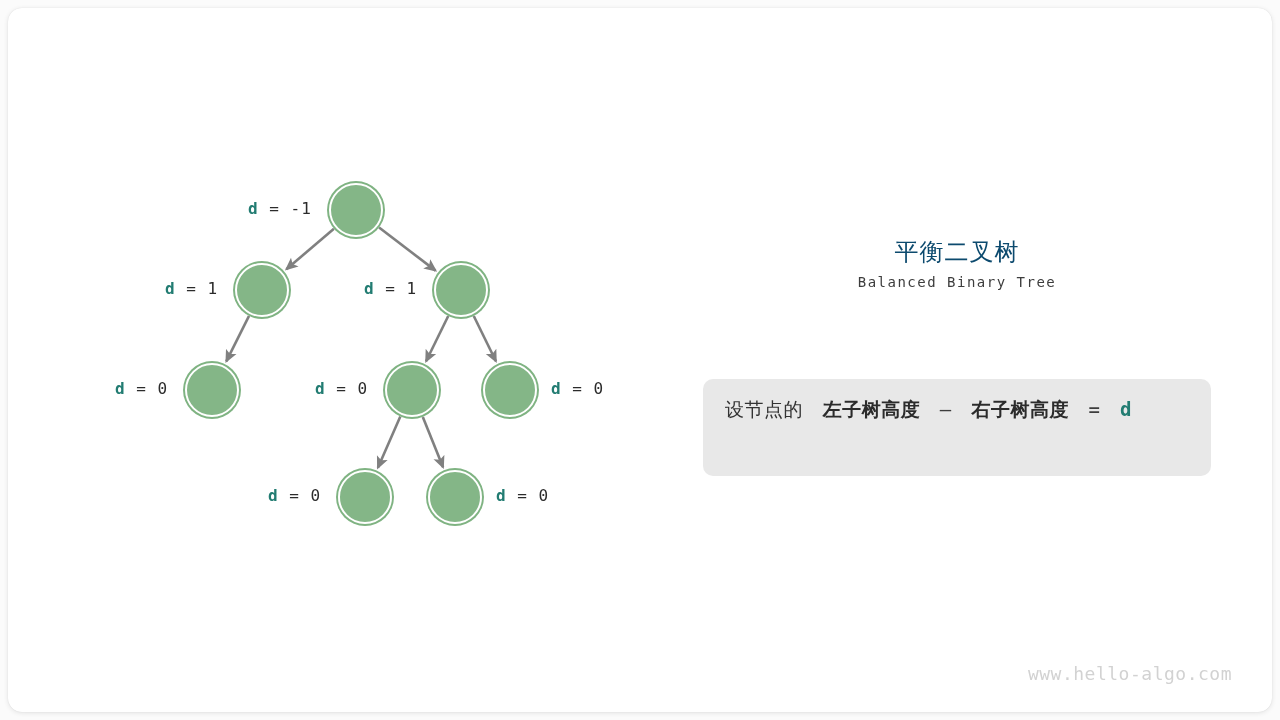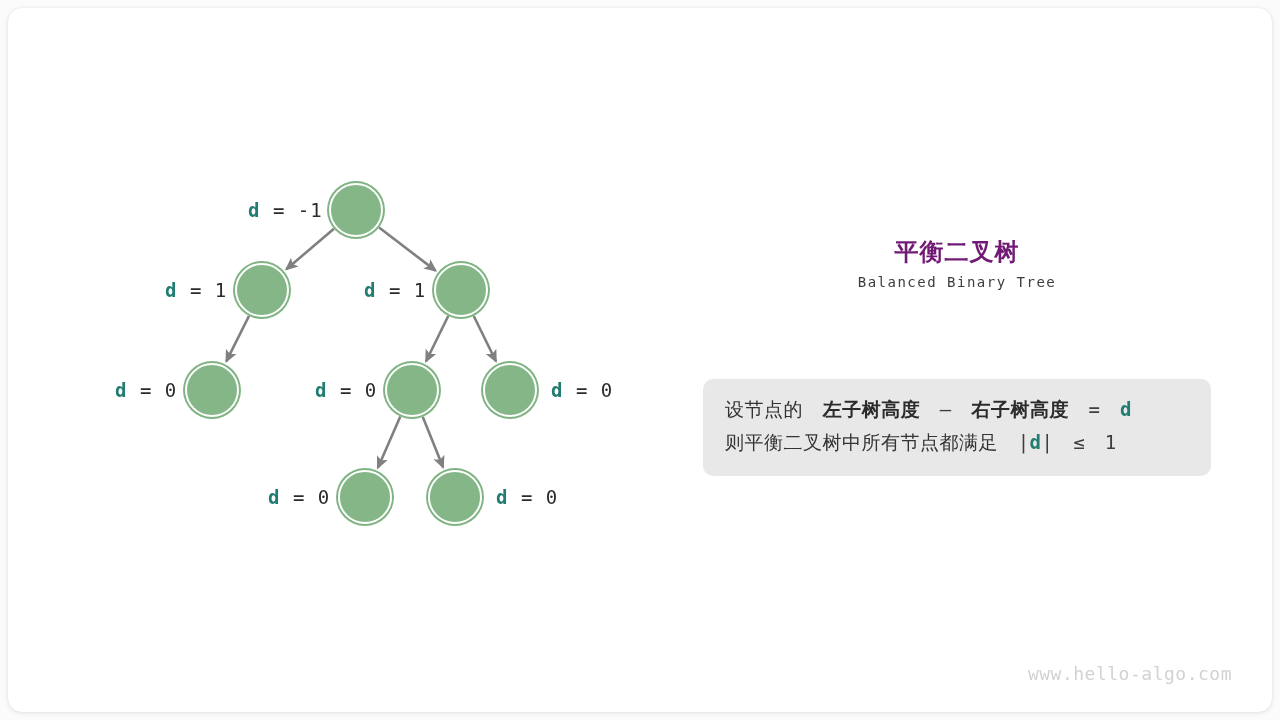--- a/index.html
+++ b/index.html
@@ -47,21 +47,21 @@
     height: 54px;
     border-radius: 50%;
     background: #84b687;
     border: 2px solid #ffffff;
     box-shadow: 0 0 0 2px #7fb382;
     box-sizing: border-box;
   }
   .node-label {
     position: absolute;
     font-family: "DejaVu Sans Mono", "Liberation Mono", monospace;
-    font-size: 19px;
+    font-size: 16px;
     color: #2b2b2b;
     white-space: nowrap;
     letter-spacing: 1px;
   }
   .node-label .var {
     color: #227c72;
     font-weight: bold;
   }
 
   
@@ -73,22 +73,22 @@
     height: 704px;
   }
   #title-zh {
     position: absolute;
     left: 0;
     top: 228px;
     width: 578px;
     text-align: center;
     font-family: "DejaVu Sans", "Liberation Sans", sans-serif;
     font-size: 24px;
-    font-weight: bold;
-    color: #701a75;
+    font-weight: normal;
+    color: #0c4a6e;
     letter-spacing: 1px;
   }
   #title-en {
     position: absolute;
     left: 0;
     top: 266px;
     width: 578px;
     text-align: center;
     font-family: "DejaVu Sans Mono", "Liberation Mono", monospace;
     font-size: 14px;
@@ -180,27 +180,18 @@
           <span class="strong">左子树高度</span>
           <span>&nbsp;</span>
           <span class="mono">–</span>
           <span>&nbsp;</span>
           <span class="strong">右子树高度</span>
           <span>&nbsp;</span>
           <span class="mono">=</span>
           <span>&nbsp;</span>
           <span class="var">d</span>
         </div>
-        <div class="desc-line">
-          <span>则平衡二叉树中所有节点都满足</span>
-          <span>&nbsp;</span>
-          <span class="mono">|</span><span class="var">d</span><span class="mono">|</span>
-          <span>&nbsp;</span>
-          <span class="mono">≤</span>
-          <span>&nbsp;</span>
-          <span class="mono">1</span>
-        </div>
       </div>
     </div>
 
     <div id="watermark">www.hello-algo.com</div>
   </div>
 </div>
 
 </body></html>

